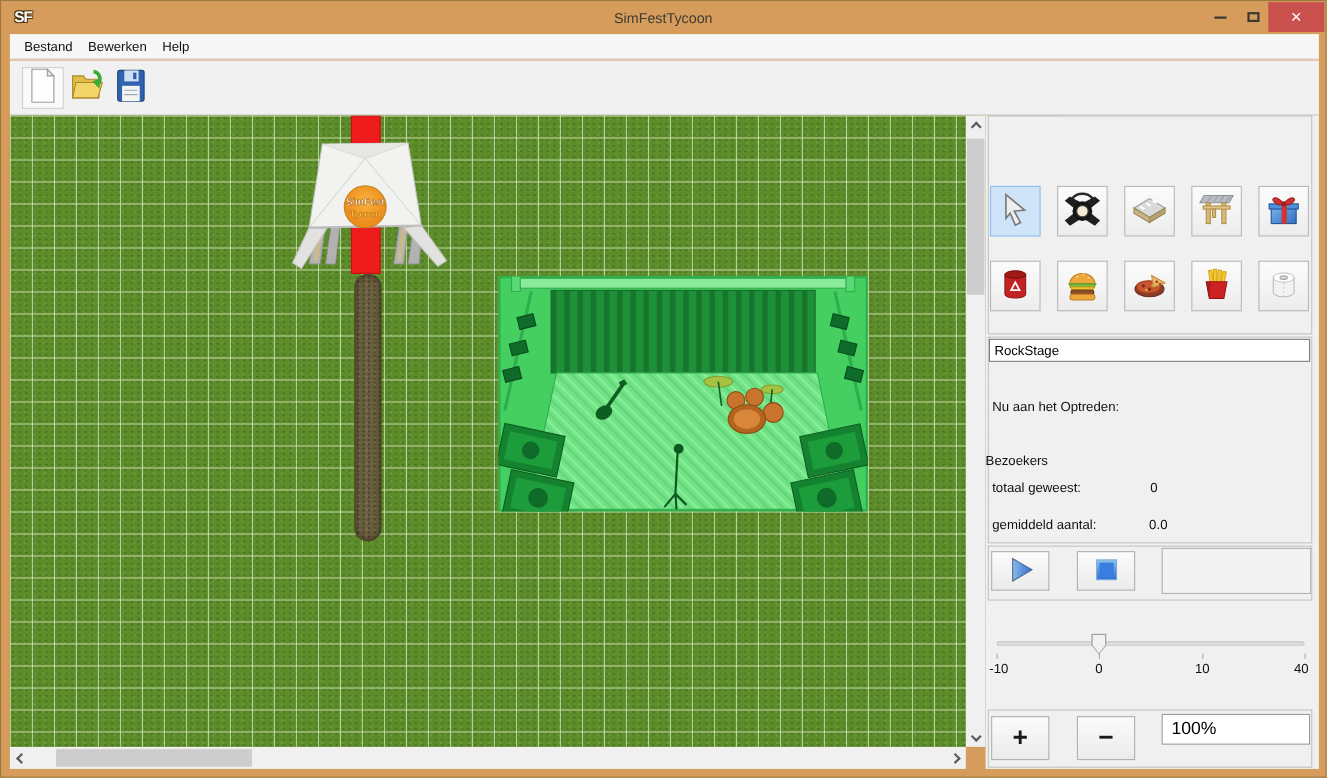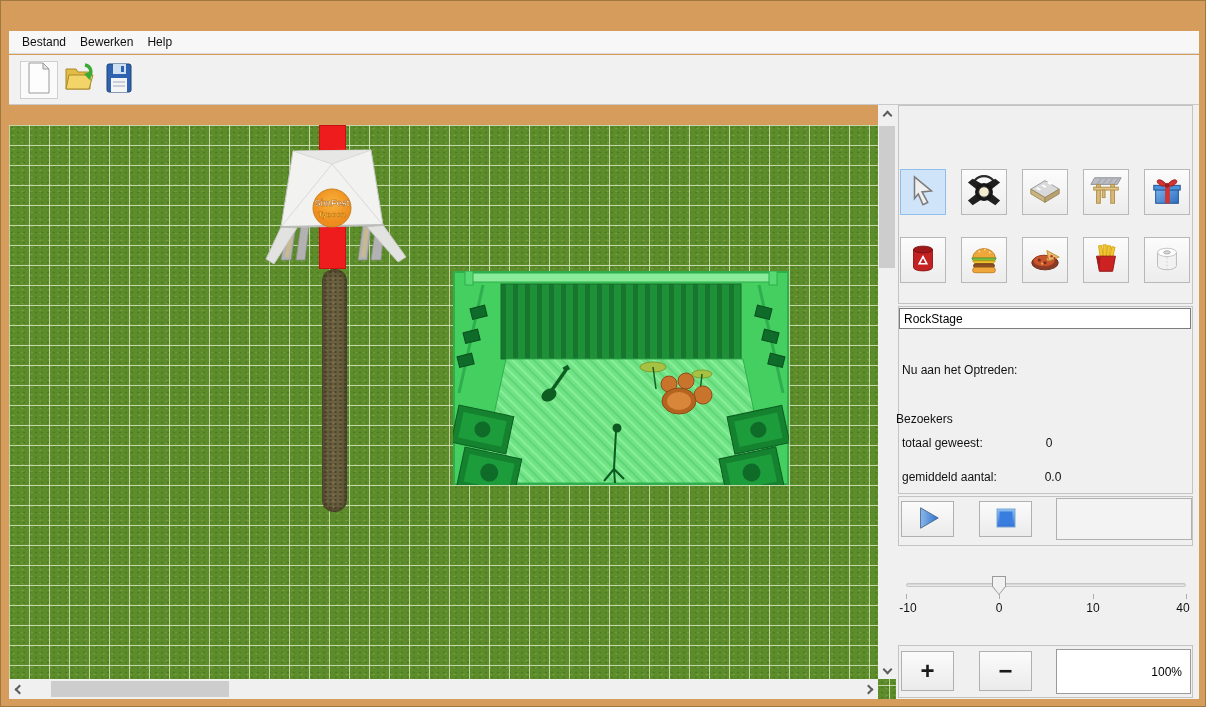--- a/index.html
+++ b/index.html
@@ -39,21 +39,21 @@
 
   
   #canvas { position:absolute; left:8px; top:104px; width:956px; height:574px;
     overflow:hidden;
     background-color:#5d8d2b;
     background-image:
       linear-gradient(rgba(226,238,204,0.75) 1px, transparent 1px),
       linear-gradient(90deg, rgba(226,238,204,0.75) 1px, transparent 1px),
       radial-gradient(rgba(15,45,5,0.22) 1px, transparent 1.4px),
       radial-gradient(rgba(180,215,110,0.20) 1px, transparent 1.4px);
-    background-size:20px 20px,20px 20px,6px 5px,9px 7px;margin-top:20px; }
+    background-size:20px 20px,20px 20px,6px 5px,9px 7px; }
   #red-carpet { position:absolute; left:310px; top:0; width:27px; height:144px;
     background:#ee1c1c; box-shadow:inset 0 0 0 1px #c61212; }
   #tent { position:absolute; left:254px; top:22px; width:146px; height:122px; }
   #dirt-path { position:absolute; left:313px; top:144px; width:25px; height:243px;
     background-color:#6b6040;
     background-image:radial-gradient(rgba(0,0,0,0.28) 1px, transparent 1.5px),
       radial-gradient(rgba(160,145,95,0.35) 1px, transparent 1.4px);
     background-size:5px 4px,7px 6px;
     border-radius:12px; border:1px solid rgba(55,48,25,0.55);
     box-shadow:inset 0 0 7px rgba(40,34,14,0.7); }
@@ -105,29 +105,42 @@
   #slider-thumb { position:absolute; left:96px; top:471px; width:14px; height:19px;
     background:#9a9a9a; clip-path:polygon(0 0,100% 0,100% 55%,50% 100%,0 55%); }
   #slider-thumb .inner { position:absolute; inset:1px; background:#f1f1f1;
     clip-path:polygon(0 0,100% 0,100% 55%,50% 100%,0 55%); }
   .tickmark { position:absolute; top:489px; width:1px; height:5px; background:#ababab; }
   .ticklabel { position:absolute; top:496px; font-size:12px; color:#101010;
     transform:translateX(-50%); }
   .zoombtn { position:absolute; background:linear-gradient(#fbfbfb,#ebebeb);
     border:1px solid #b0b0b0; font-size:24px; font-weight:bold; color:#1a1a1a;
     display:flex; align-items:center; justify-content:center; line-height:1; }
-  #zoom-field { position:absolute; left:160px; top:544px; width:135px; height:45px;
-    border:1px solid #9a9a9a; background:#fff; font-size:12px; padding:0 8px;
-    font-family:"Liberation Sans", sans-serif;text-align:right; }
+  #zoom-field { position:absolute; left:160px; top:544px; width:135px; height:28px;
+    border:1px solid #9a9a9a; background:#fff; font-size:16px; padding:0 8px;
+    font-family:"Liberation Sans", sans-serif; }
 </style>
 </head>
 <body>
 
 <div id="frame">
 
+  <div id="titlebar">
+    <div id="app-logo">SF</div>
+    <div id="win-title">SimFestTycoon</div>
+    <div id="btn-min" class="winbtn">
+      <div class="bar"></div>
+    </div>
+    <div id="btn-max" class="winbtn">
+      <div class="box"></div>
+    </div>
+    <div id="btn-close" class="winbtn">
+      <span>✕</span>
+    </div>
+  </div>
 
   <div id="menubar">
     <span class="menu-item">Bestand</span>
     <span class="menu-item">Bewerken</span>
     <span class="menu-item">Help</span>
   </div>
 
   <div id="toolbar">
     <div class="tbtn framed" style="left:11px;">
       <span>

